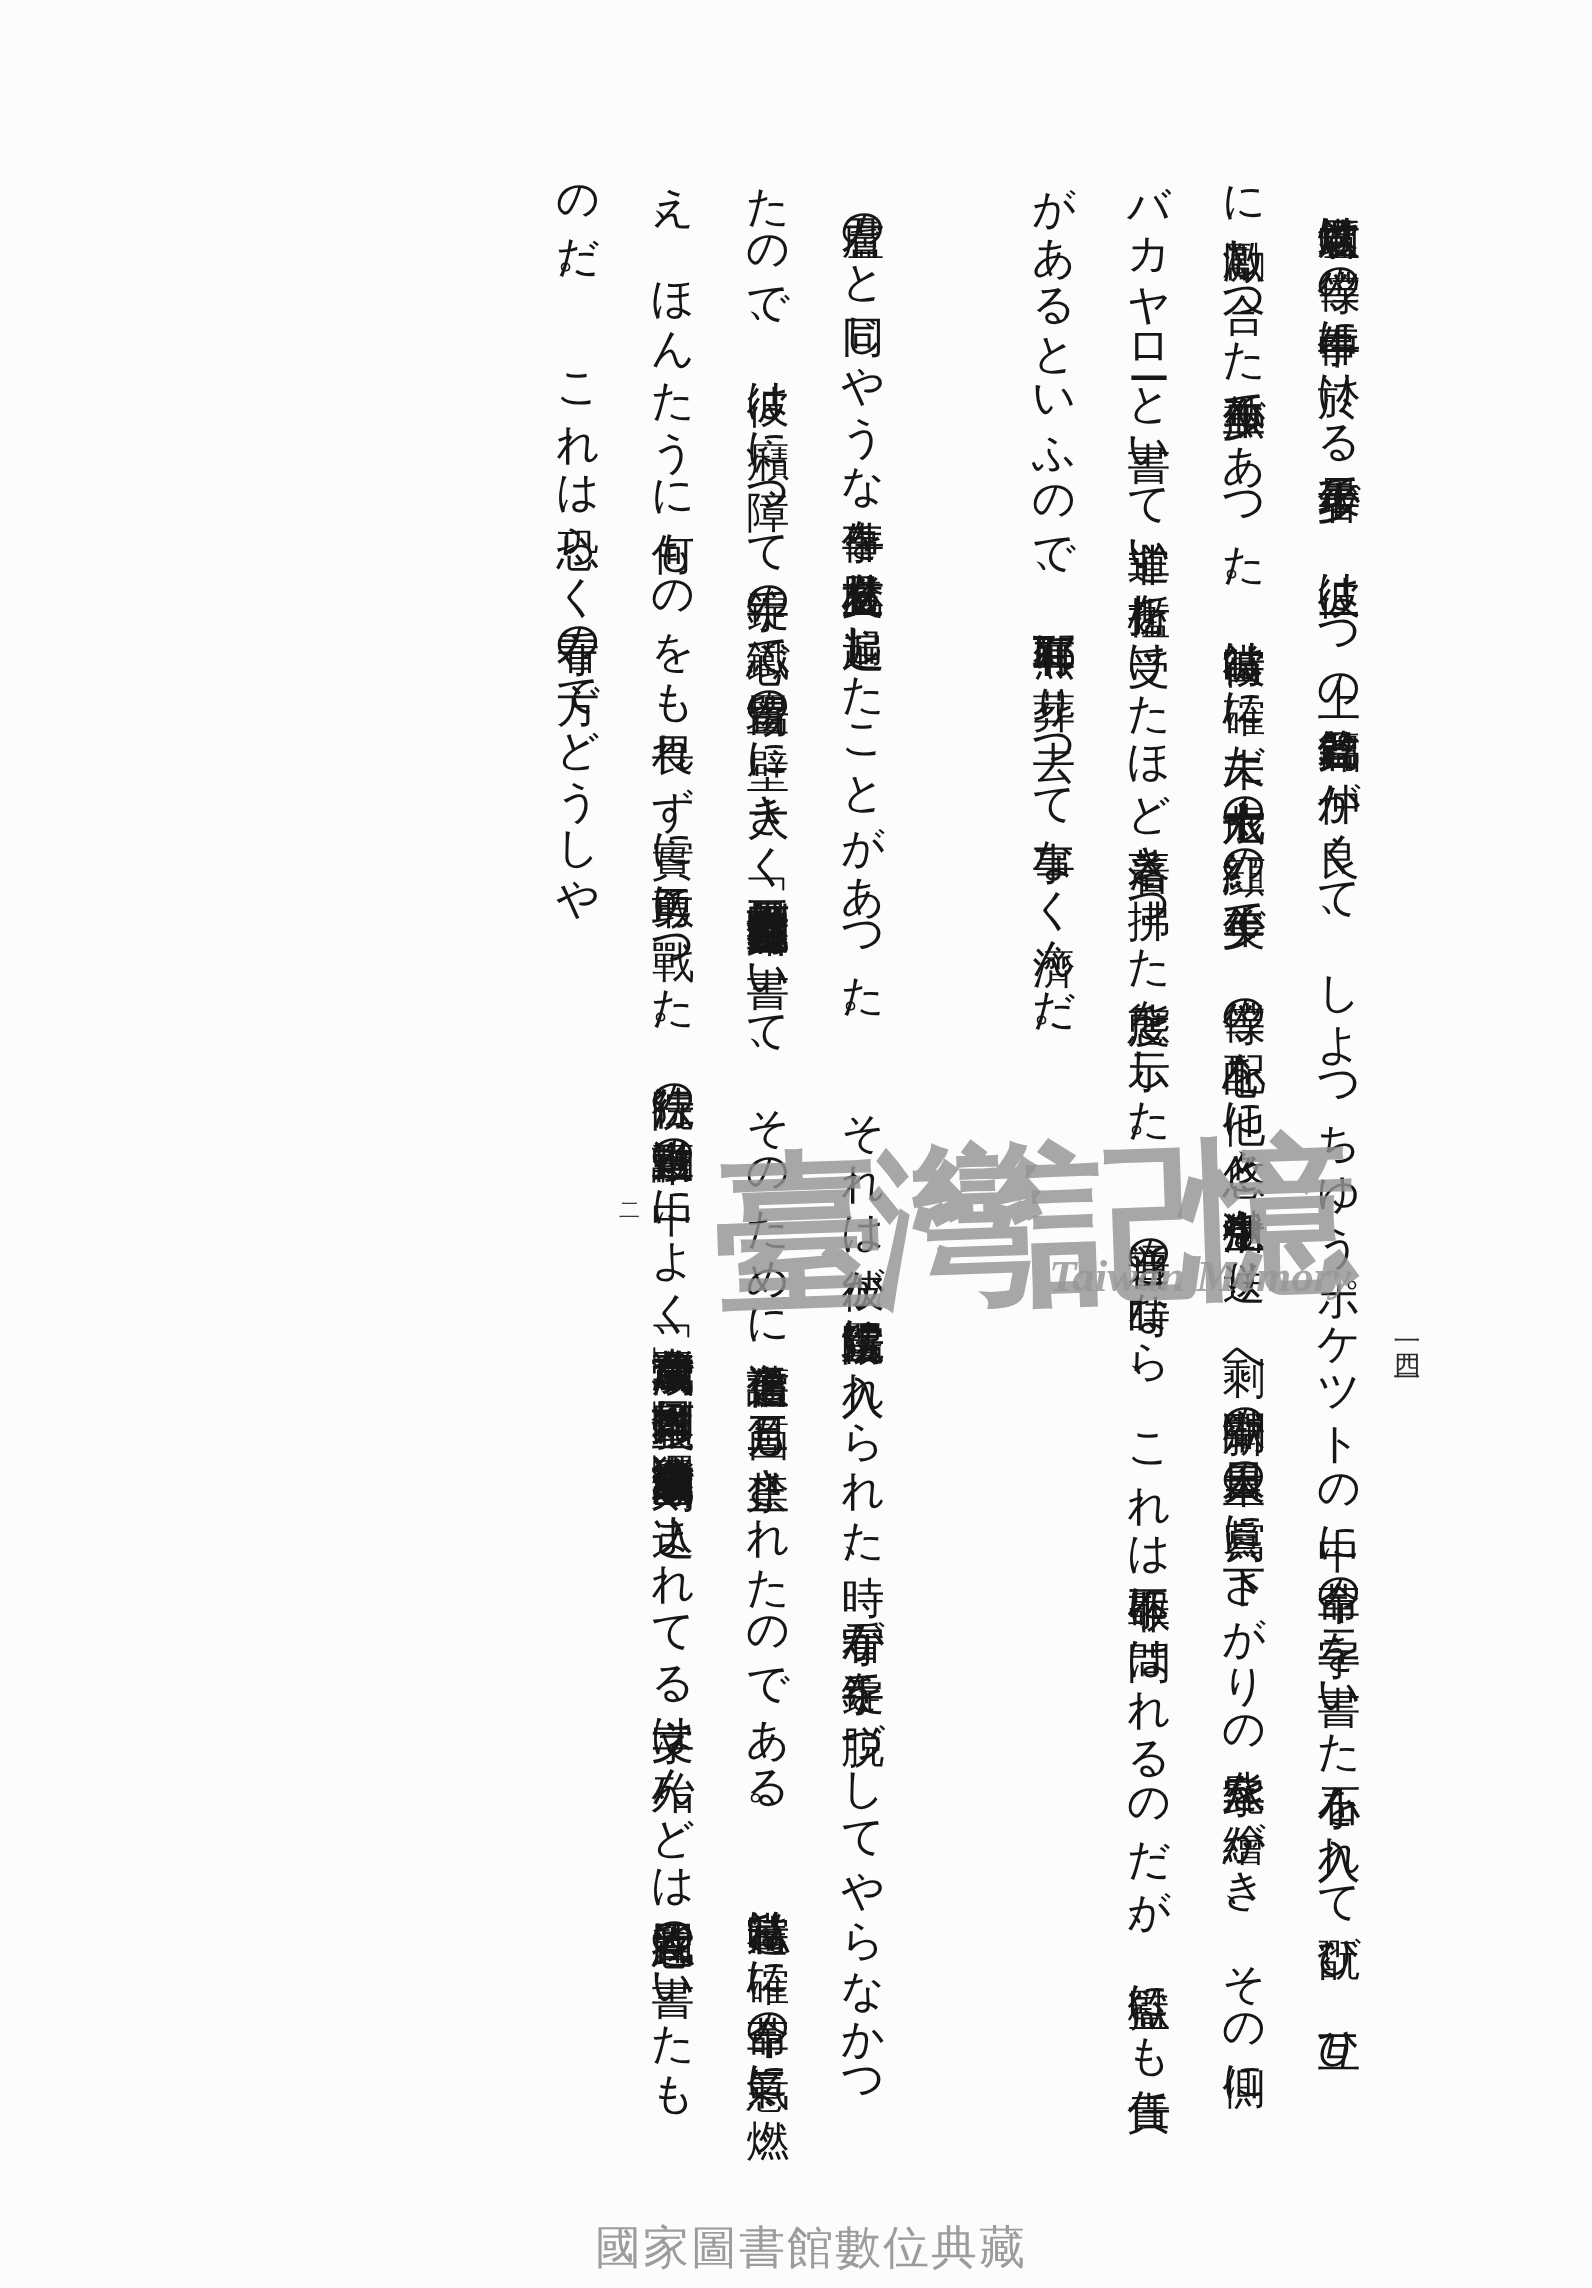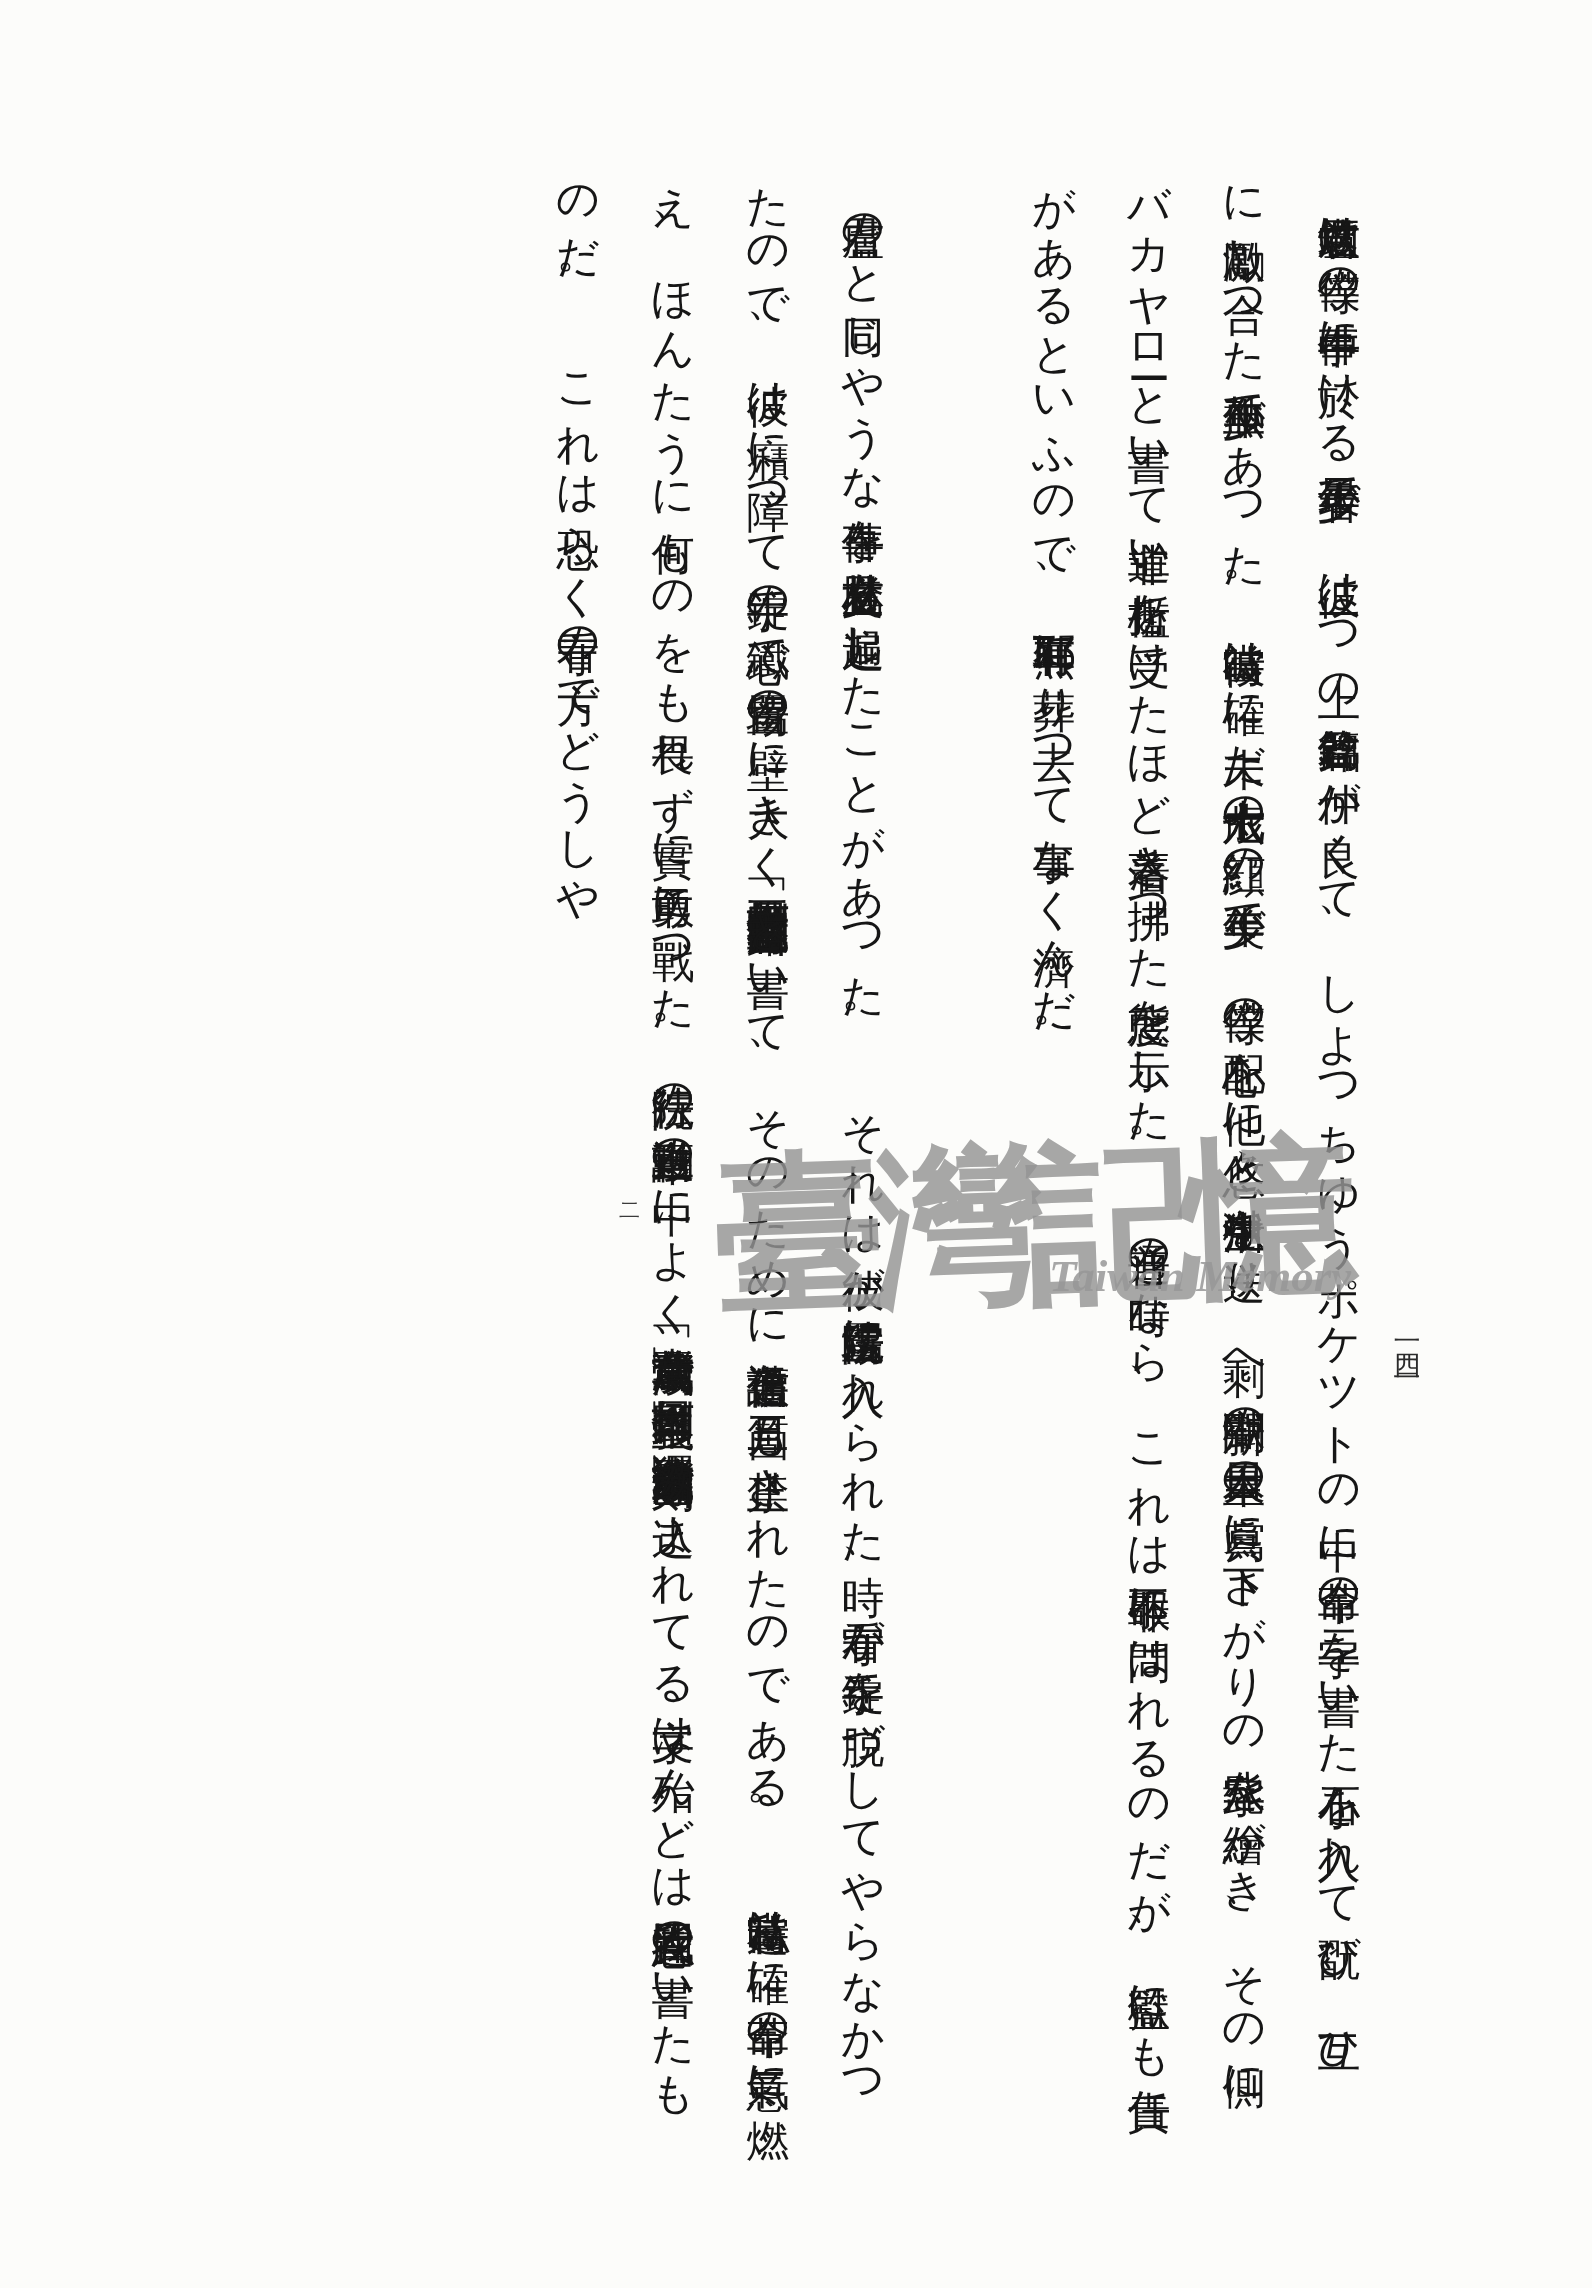--- a/index.html
+++ b/index.html
@@ -105,15 +105,16 @@
   </div>
 
   <div class="page-number">一四二</div>
 
   <div class="folio-mark">二</div>
 
   <div class="watermark-cjk">臺灣記憶</div>
 
   <div class="watermark-latin">Taiwan Memory</div>
 
+  <div class="footer-caption">國家圖書館數位典藏</div>
 
 </div>
 
 
 </body></html>

